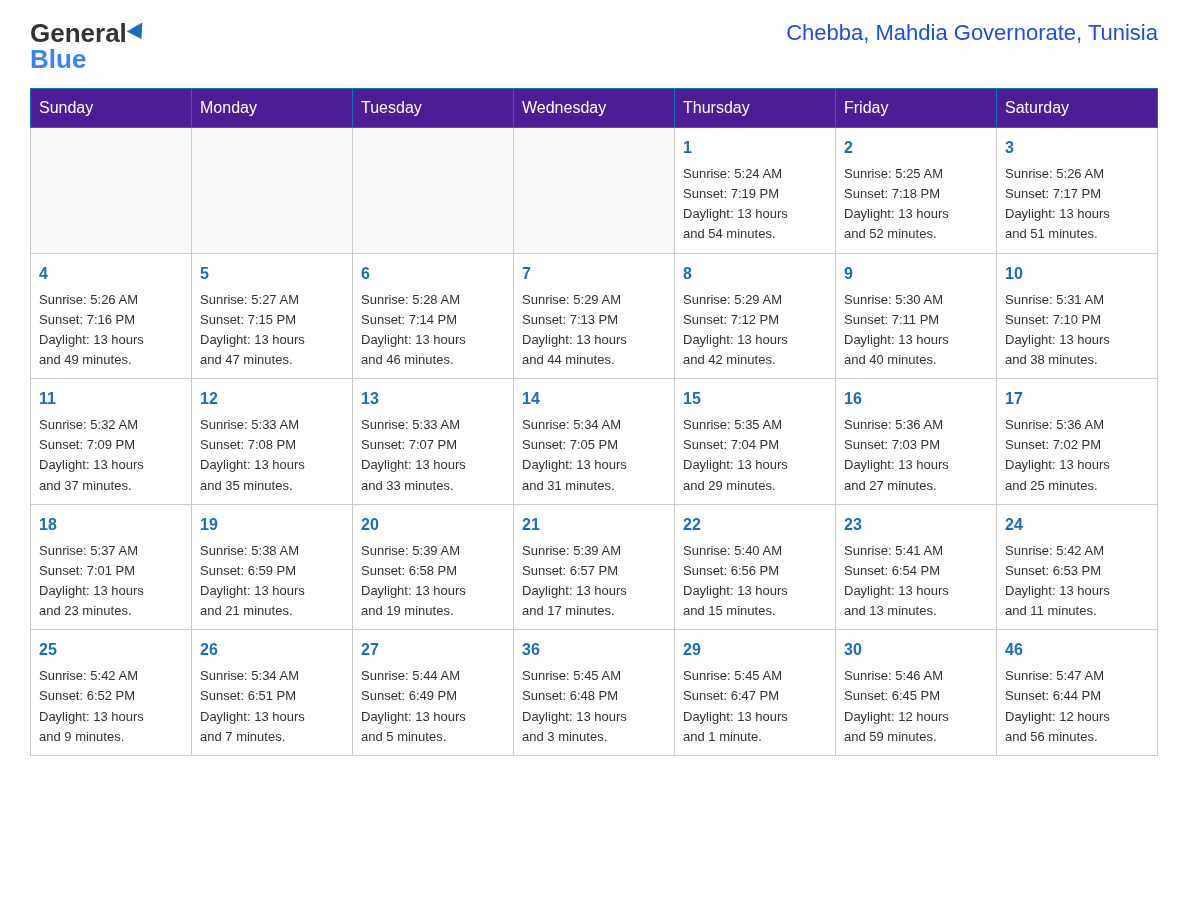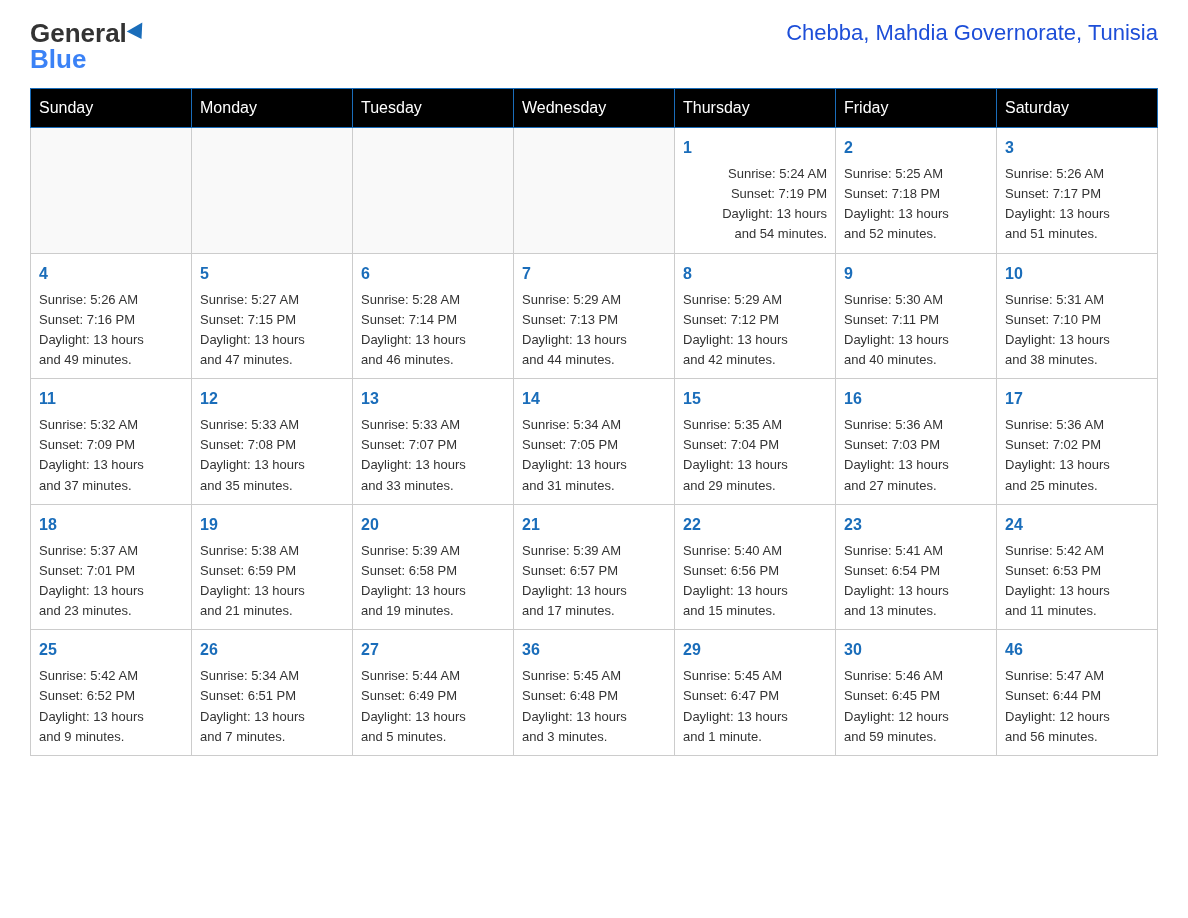--- a/index.html
+++ b/index.html
@@ -57,21 +57,21 @@
       font-size: 22px;
       color: #1d4ed8;
       font-weight: normal;
     }
     .calendar-table {
       width: 100%;
       border-collapse: collapse;
       border: 1px solid #ccc;
     }
     .calendar-table th {
-      background-color: #000000;
+      background-color: #4c1d95;
       color: #fff;
       padding: 10px 8px;
       font-size: 16px;
       font-weight: normal;
       text-align: left;
       border: 1px solid #1a6dba;
     }
     .calendar-table td {
       vertical-align: top;
       padding: 8px 8px;
@@ -129,21 +129,21 @@
       </tr>
   </thead>
   <tbody id="calendar-body">
   <tr>
         <td class="empty-cell"></td>
         <td class="empty-cell"></td>
         <td class="empty-cell"></td>
         <td class="empty-cell"></td>
         <td>
           <span class="day-number">1</span>
-          <div class="day-info" style="white-space: pre-line; text-align: right;">Sunrise: 5:24 AM
+          <div class="day-info" style="white-space: pre-line;">Sunrise: 5:24 AM
 Sunset: 7:19 PM
 Daylight: 13 hours
 and 54 minutes.</div>
         </td>
         <td>
           <span class="day-number">2</span>
           <div class="day-info" style="white-space: pre-line;">Sunrise: 5:25 AM
 Sunset: 7:18 PM
 Daylight: 13 hours
 and 52 minutes.</div>

